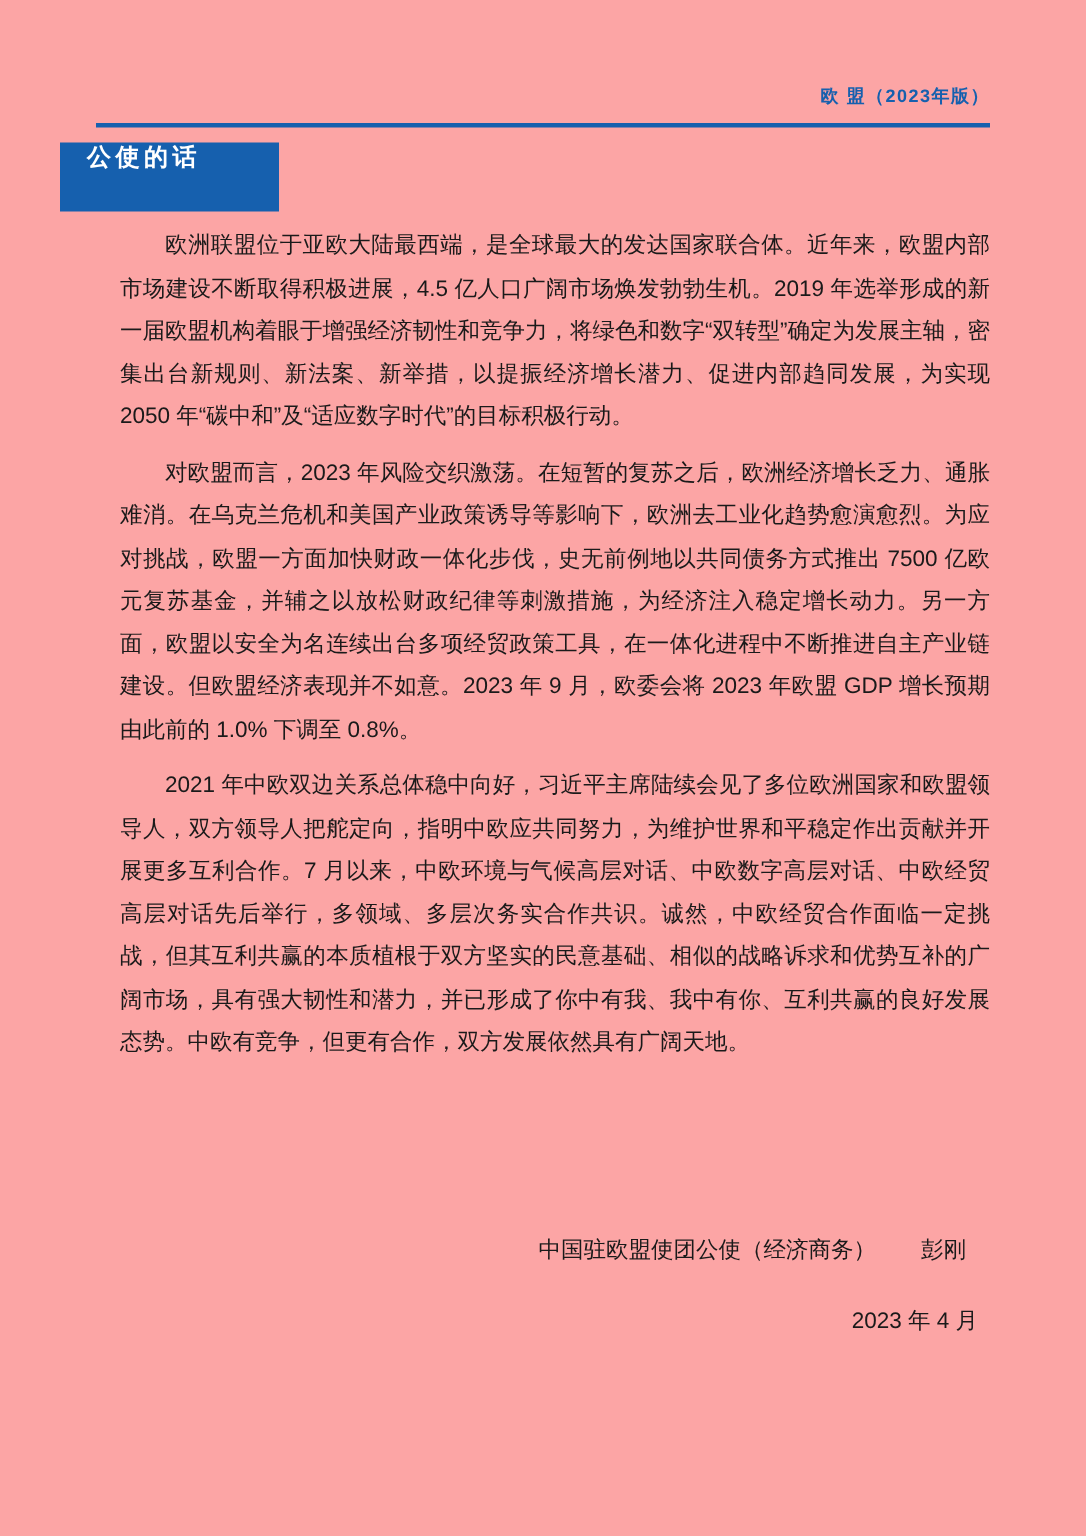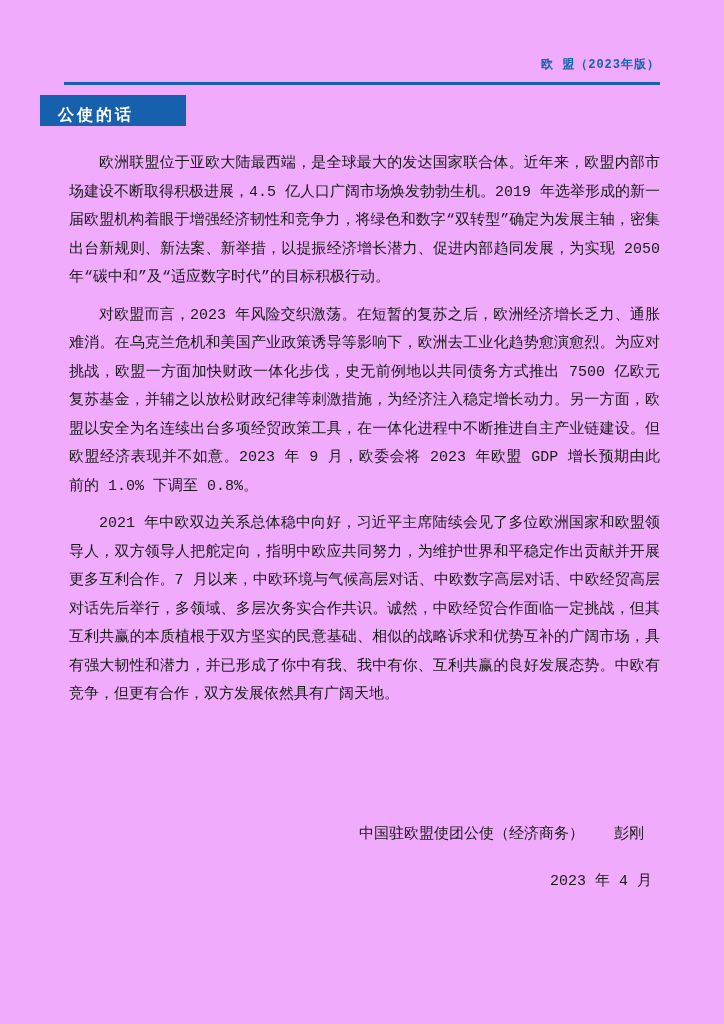--- a/index.html
+++ b/index.html
@@ -1,21 +1,21 @@
 <!DOCTYPE html>
 <html><head>
 <meta charset="utf-8">
 <style>
   html, body { margin: 0; padding: 0; background: #ffffff; }
   .page {
     position: relative;
     width: 724px;
     height: 1024px;
-    background: #f0abfc;
-    font-family: Liberation Mono, monospace;
+    background: #fca5a5;
+    font-family: Liberation Sans, sans-serif;
     color: #1a1a1a;
     overflow: hidden;
   }
   .header-label {
     position: absolute;
     top: 56px;
     right: 64px;
     font-size: 12px;
     letter-spacing: 1px;
     color: var(--accent);
@@ -27,41 +27,41 @@
     left: 64px;
     right: 64px;
     height: 2.5px;
     background: var(--accent);
   }
   .title-box {
     position: absolute;
     top: 95px;
     left: 40px;
     width: 128px;
-    height: 31px;
+    height: 46px;
     background: var(--accent);
     color: #ffffff;
     display: flex;
-    align-items: flex-end;
+    align-items: flex-start;
     padding-left: 18px;
     font-size: 16px;
     font-weight: bold;
     letter-spacing: 3px;
   }
   .content {
     position: absolute;
     top: 150px;
     left: 64px;
     right: 64px;
     font-size: 15px;
     line-height: 28.5px;
     text-align: justify;
   }
   .content p {
-    margin: 0 0 9px 5px;
+    margin: 0 0 9px 16px;
     text-indent: 2em;
   }
   .signature {
     position: absolute;
     top: 824px;
     right: 80px;
     font-size: 15px;
   }
   .sig-date {
     position: absolute;

